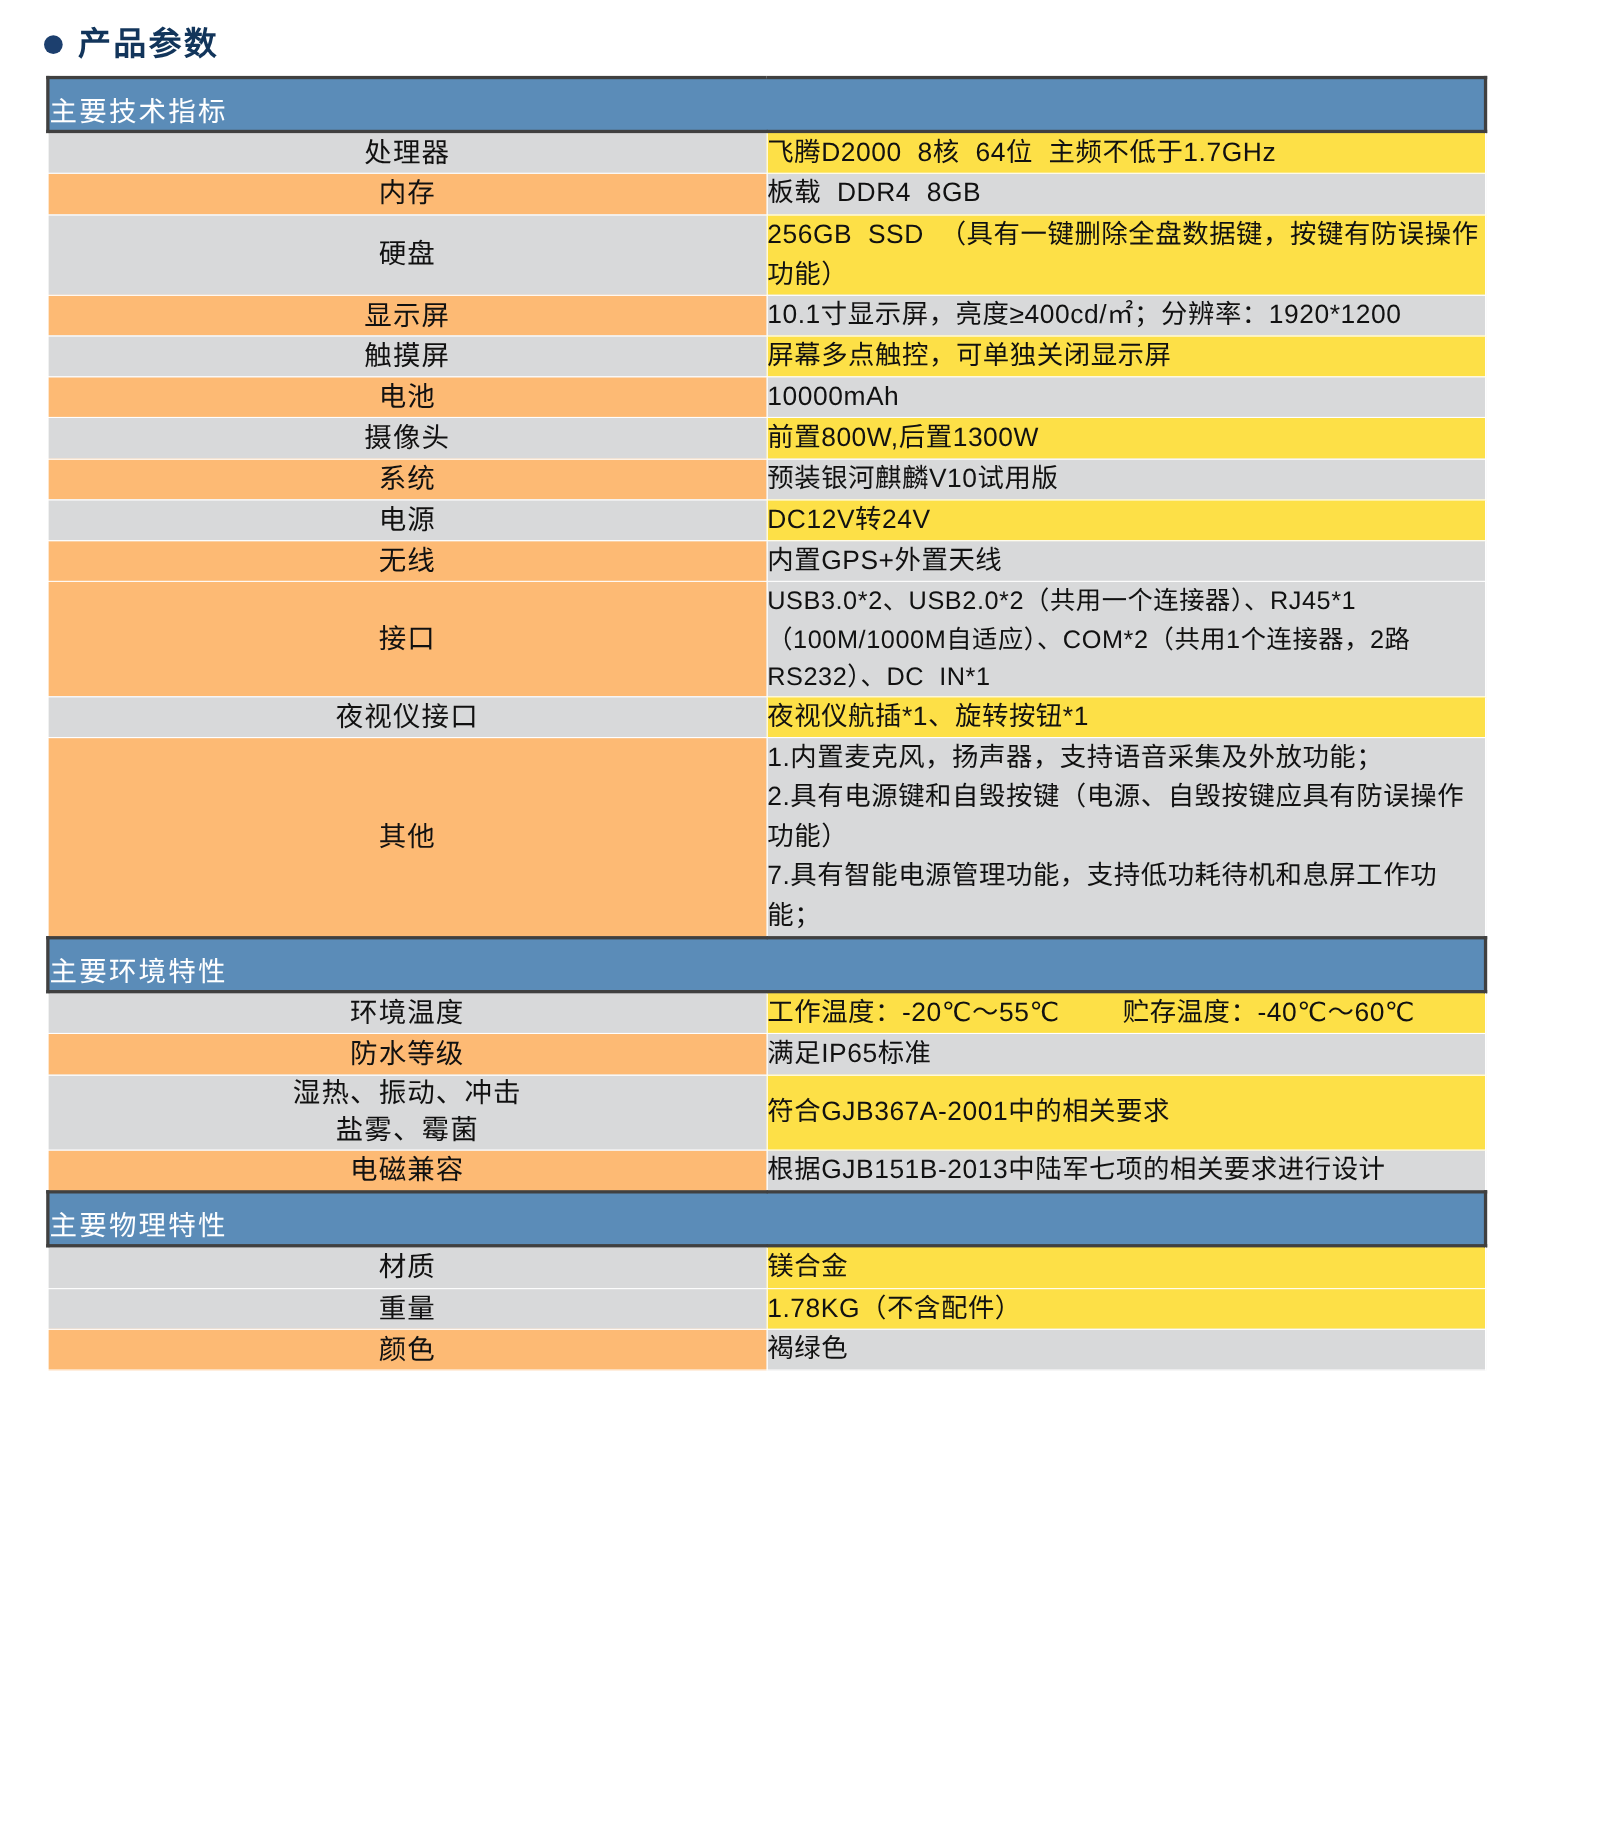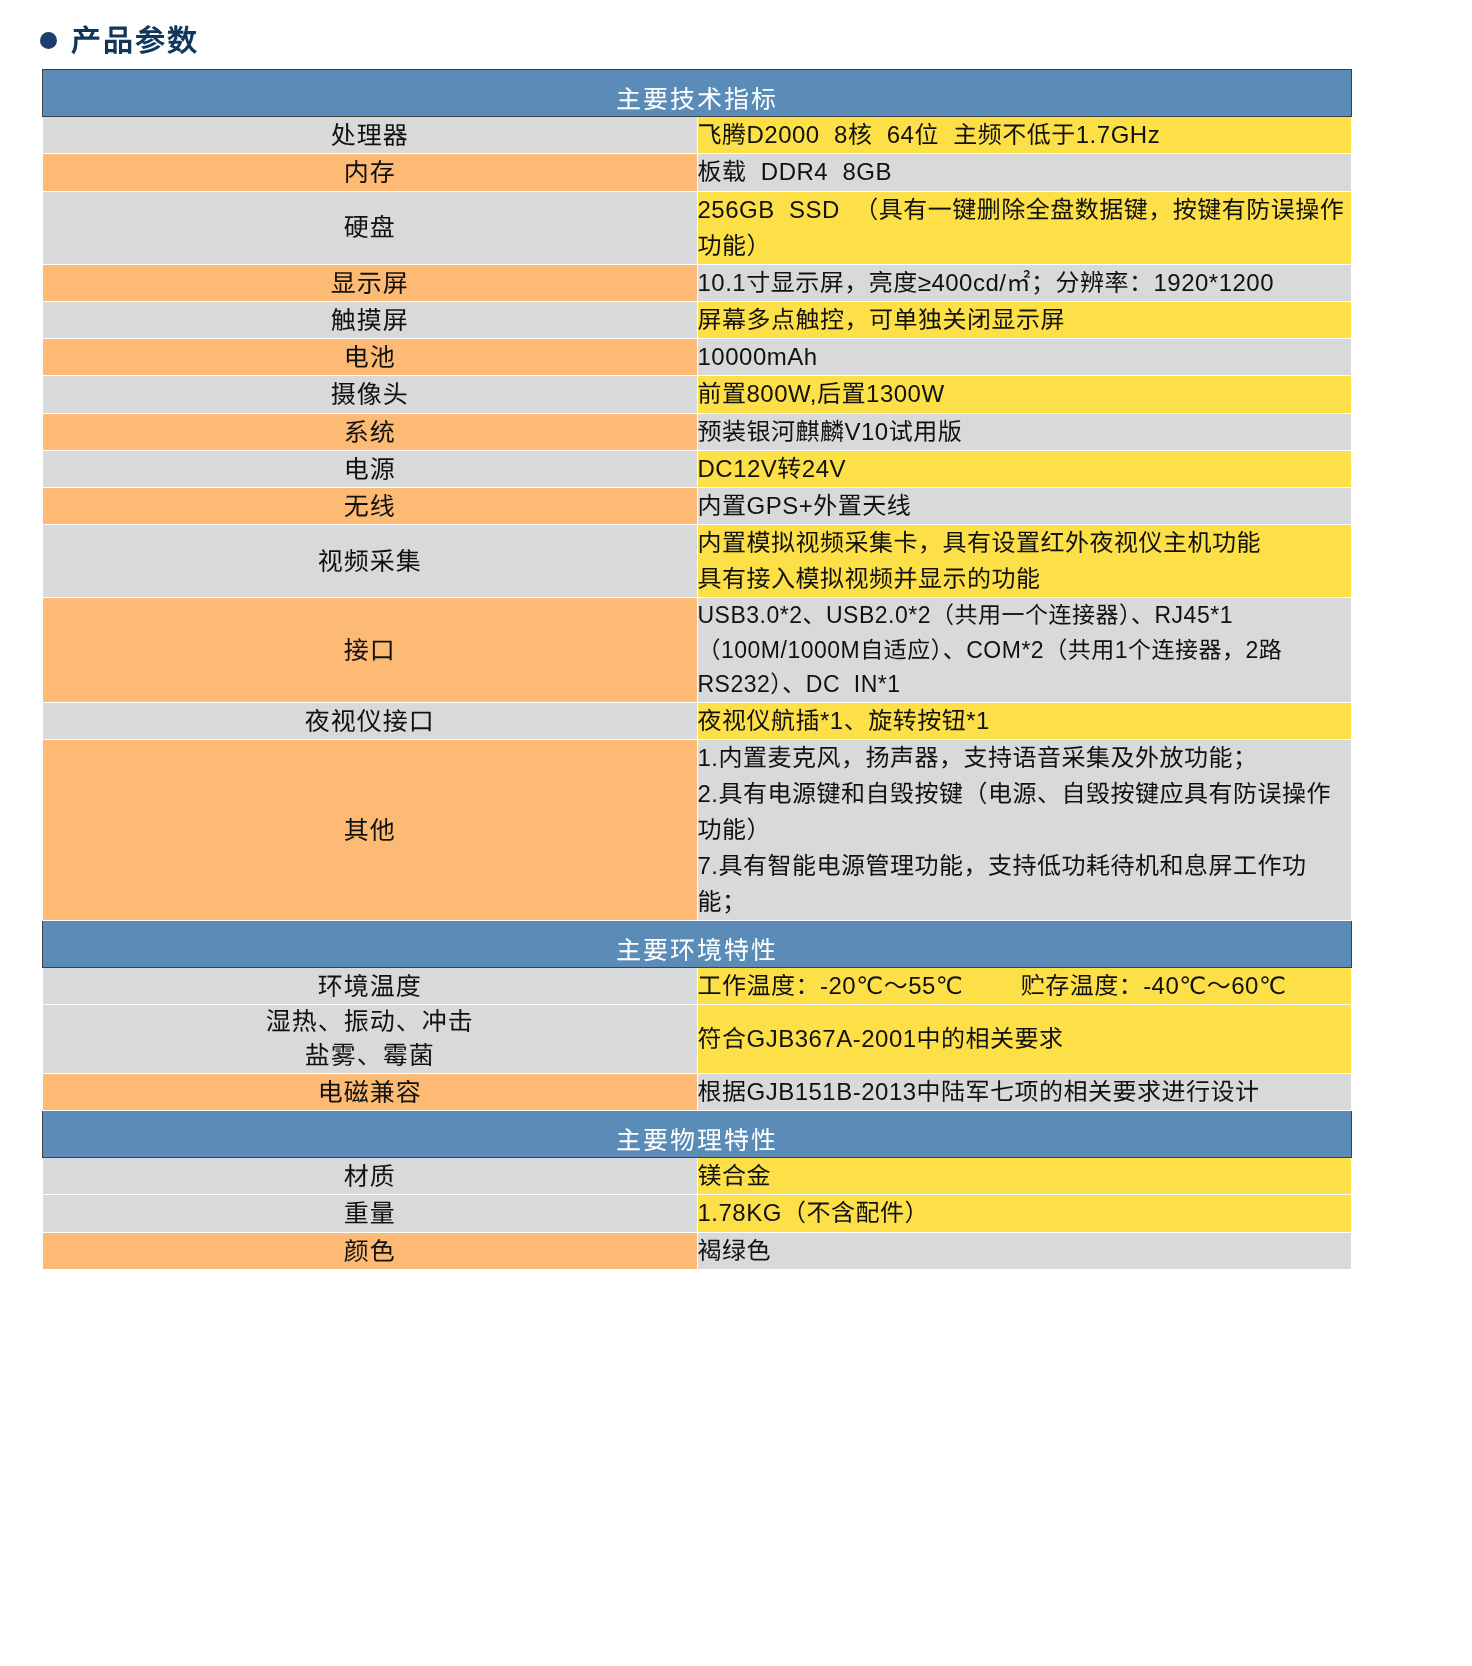--- a/index.html
+++ b/index.html
@@ -52,25 +52,24 @@
   }
   .spec-table td {
     border: 1px solid #ffffff;
     padding: 0;
     vertical-align: middle;
   }
 
   .section-head td {
     background: #5b8cb8;
     color: #ffffff;
-    text-align: center;
     font-size: 25px;
     letter-spacing: 2px;
     padding: 9px 0 1px 0;
-    border: 1px solid #404040;
+    border: 3px solid #404040;
   }
 
   .row-label {
     width: 310px;
     background: #d8d9da;
     text-align: center;
     font-size: 25px;
     color: #111111;
     padding: 9px 6px;
     line-height: 1.45;
@@ -190,29 +189,20 @@
         </tr>
         <tr>
           <td class="row-label alt">
             <div>无线</div>
           </td>
           <td class="row-value alt">
             <span class="line">内置GPS+外置天线</span>
           </td>
         </tr>
         <tr>
-          <td class="row-label">
-            <div>视频采集</div>
-          </td>
-          <td class="row-value">
-            <span class="line">内置模拟视频采集卡，具有设置红外夜视仪主机功能</span>
-            <span class="line">具有接入模拟视频并显示的功能</span>
-          </td>
-        </tr>
-        <tr>
           <td class="row-label alt">
             <div>接口</div>
           </td>
           <td class="row-value alt small">
             <span class="line">USB3.0*2、USB2.0*2（共用一个连接器）、RJ45*1（100M/1000M自适应）、COM*2（共用1个连接器，2路RS232）、DC  IN*1</span>
           </td>
         </tr>
         <tr>
           <td class="row-label">
             <div>夜视仪接口</div>
@@ -236,20 +226,28 @@
         </tr>
         <tr>
           <td class="row-label">
             <div>环境温度</div>
           </td>
           <td class="row-value">
             <span class="line">工作温度：-20℃～55℃        贮存温度：-40℃～60℃</span>
           </td>
         </tr>
         <tr>
+          <td class="row-label alt">
+            <div>防水等级</div>
+          </td>
+          <td class="row-value alt">
+            <span class="line">满足IP65标准</span>
+          </td>
+        </tr>
+        <tr>
           <td class="row-label two-line">
             <div>湿热、振动、冲击</div>
             <div>盐雾、霉菌</div>
           </td>
           <td class="row-value">
             <span class="line">符合GJB367A-2001中的相关要求</span>
           </td>
         </tr>
         <tr>
           <td class="row-label alt">

